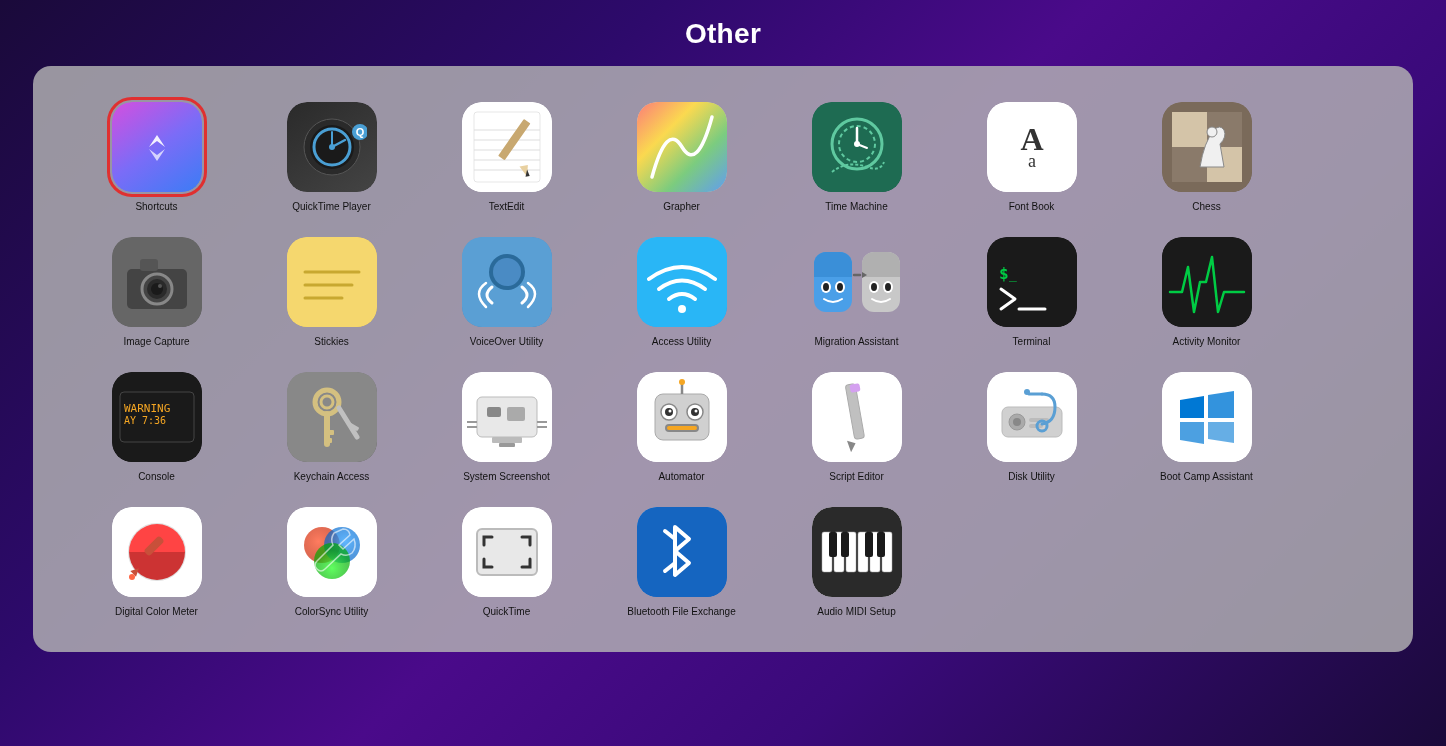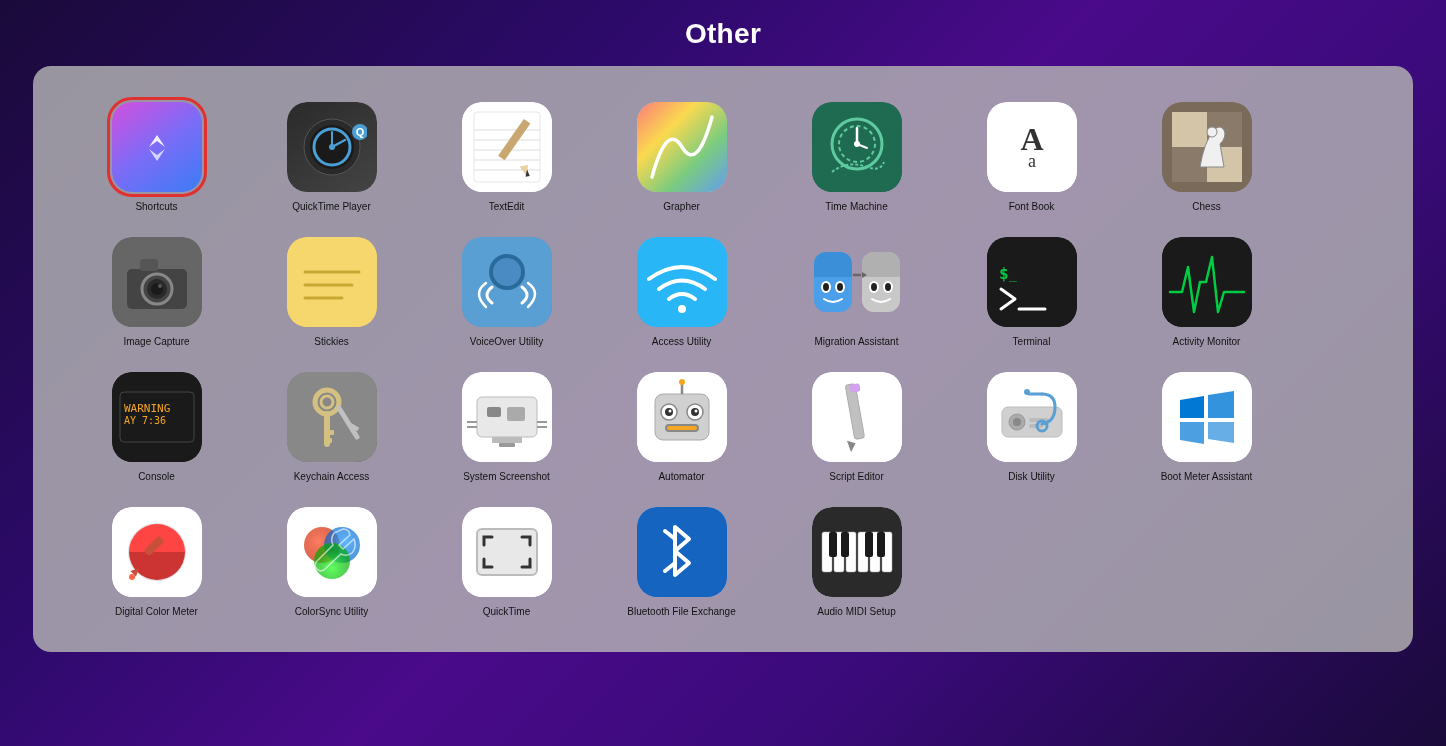--- a/index.html
+++ b/index.html
@@ -649,21 +649,21 @@
           <svg width="90" height="90" viewBox="0 0 90 90">
             <rect width="90" height="90" rx="20" fill="white"></rect>
 
             <polygon points="18,28 42,24 42,46 18,46" fill="#0078d4"></polygon>
             <polygon points="46,23 72,19 72,46 46,46" fill="#0078d4" opacity="0.8"></polygon>
             <polygon points="18,50 42,50 42,72 18,68" fill="#0078d4" opacity="0.7"></polygon>
             <polygon points="46,50 72,50 72,71 46,67" fill="#0078d4" opacity="0.6"></polygon>
           </svg>
         </div>
       </div>
-      <span class="app-label">Boot Meter Assistant</span>
+      <span class="app-label">Boot Camp Assistant</span>
     </div>
   </div>
 
   <div class="apps-row">
 
     <div class="app-item">
       <div class="app-icon-wrapper">
         <div class="icon-colorimeter">
           <svg width="90" height="90" viewBox="0 0 90 90">
             <rect width="90" height="90" rx="20" fill="white"></rect>

